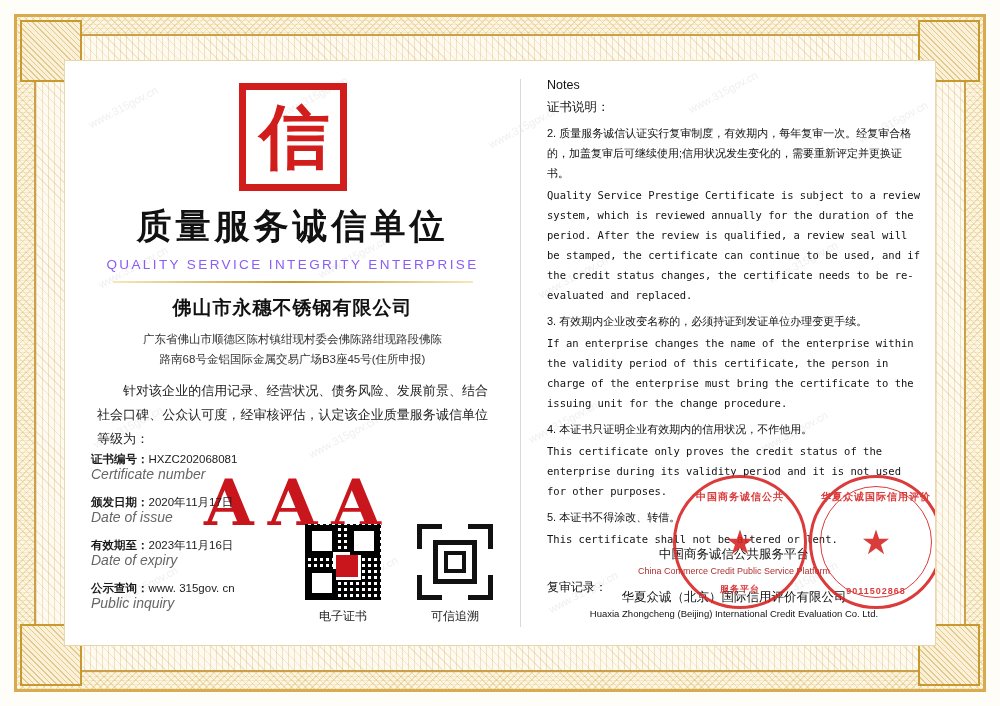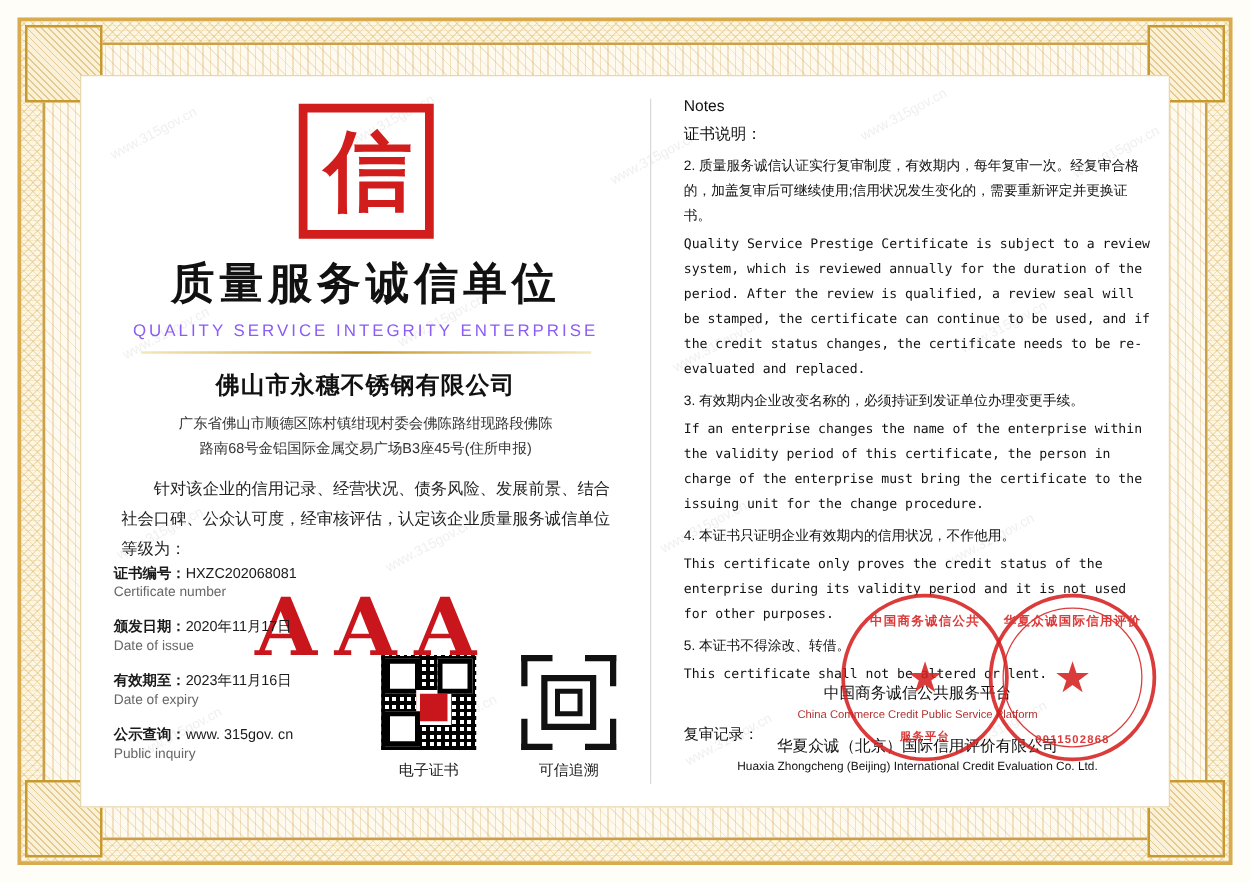--- a/index.html
+++ b/index.html
@@ -195,23 +195,24 @@
   }
   .meta-row { margin-bottom: 13px; }
   .meta-line {
     font-size: 11.5px;
     color: #1a1a1a;
     line-height: 16px;
     white-space: nowrap;
   }
   .meta-line .lbl { font-weight: bold; }
   .meta-sub {
-    font-size: 11px;
+    font-size: 14px;
     color: #666;
     line-height: 14px;
+    font-style: italic;
   }
 
   
   .codes {
     position: absolute;
     left: 240px;
     bottom: 20px;
     display: flex;
     gap: 36px;
   }
@@ -350,21 +351,21 @@
     position: absolute;
     left: 0; right: 0;
     text-align: center;
     font-size: 10px;
     font-weight: bold;
     letter-spacing: 1px;
   }
   .seal .arc-top { top: 12px; }
   .seal .arc-bottom { bottom: 10px; font-size: 9px; }
   .seal-1 { left: 126px; bottom: 12px; }
-  .seal-2 { left: 244px; bottom: 12px; }
+  .seal-2 { left: 262px; bottom: 12px; }
   .seal-2 .inner-ring {
     position: absolute;
     inset: 8px;
     border: 1px solid #d62020;
     border-radius: 50%;
   }
 </style>
 </head>
 <body>
 

